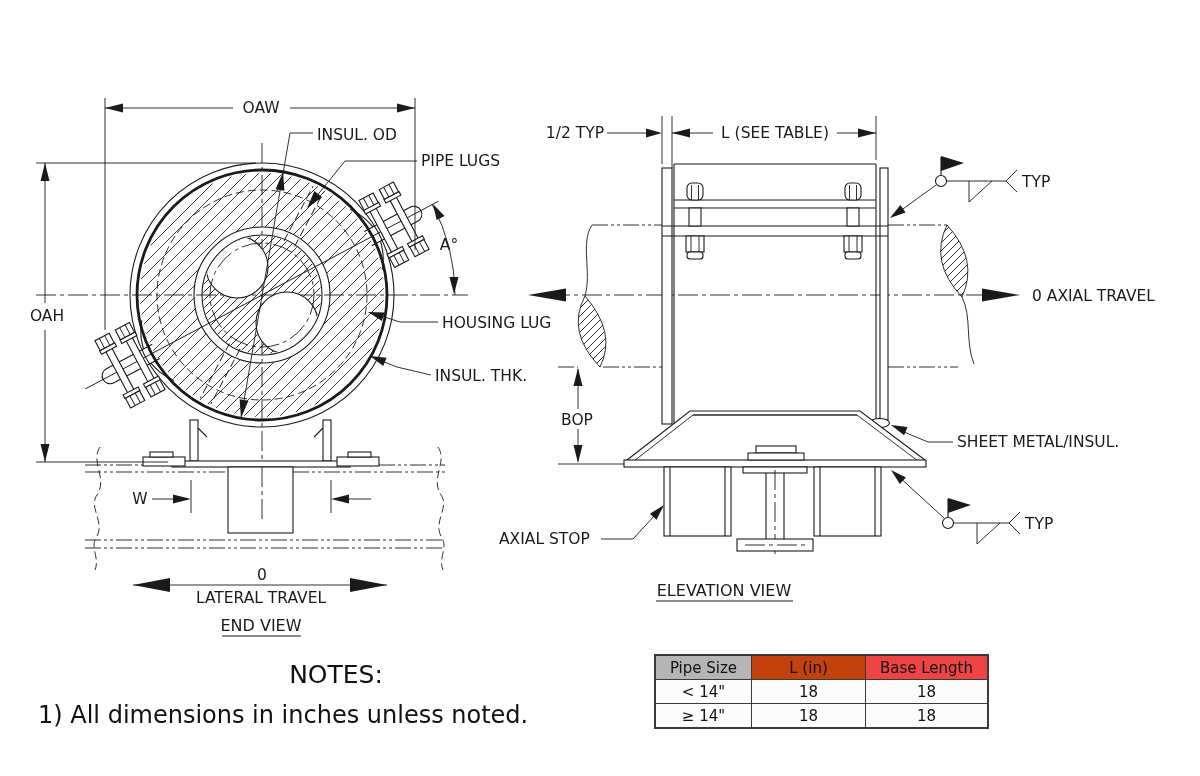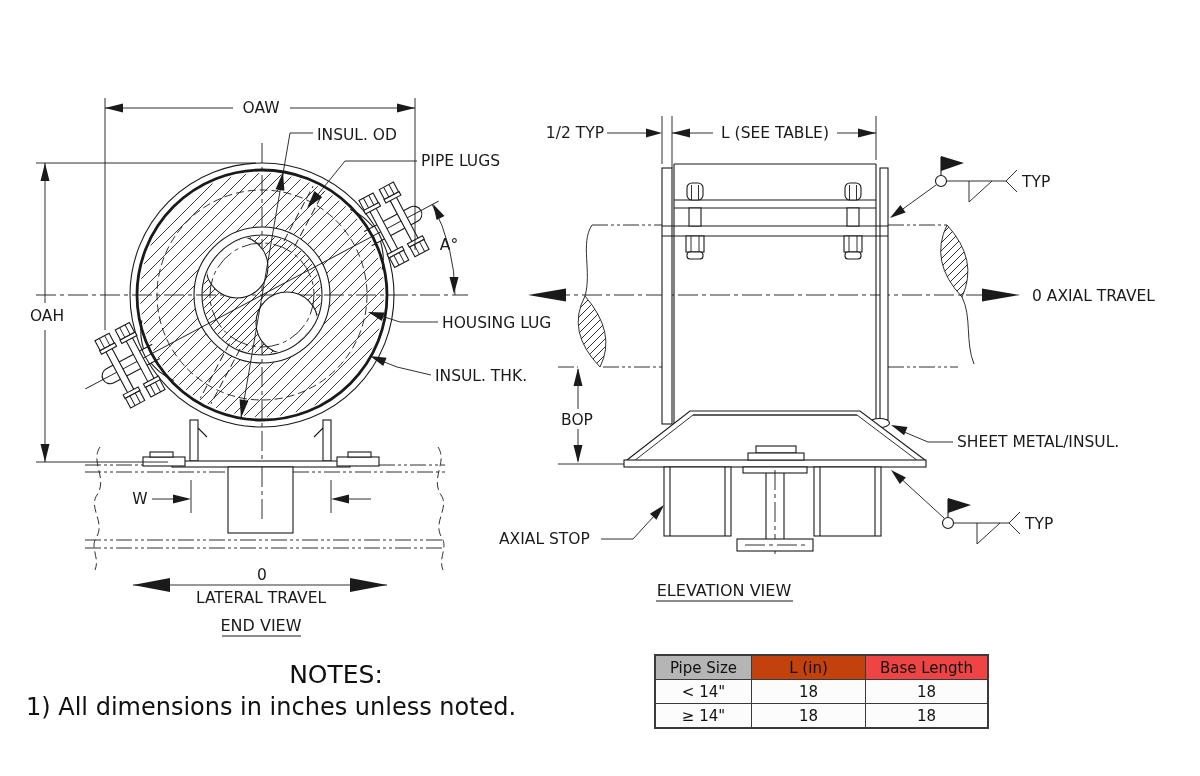--- a/index.html
+++ b/index.html
@@ -12,21 +12,21 @@
   .ln{stroke:#1a1a1a;stroke-width:1.1;fill:none;}
   .thick{stroke:#1a1a1a;stroke-width:2.8;fill:none;}
   .thin{stroke:#1a1a1a;stroke-width:0.9;fill:none;}
   .cl{stroke:#1a1a1a;stroke-width:0.9;fill:none;stroke-dasharray:20,4,4,4;}
   .ph{stroke:#1a1a1a;stroke-width:0.9;fill:none;stroke-dasharray:16,3,3,3,3,3;}
   .hid{stroke:#1a1a1a;stroke-width:0.9;fill:none;stroke-dasharray:8,4;}
   .arr{fill:#1a1a1a;stroke:none;}
   .wfill{fill:#ffffff;}
   #notes{position:absolute;left:26px;top:660px;width:620px;}
   #notes .nh{font:25px "DejaVu Sans",sans-serif;margin:0 0 4px 0;text-align:center;}
-  #notes .ni{font:24px "DejaVu Sans",sans-serif;margin:0;}
+  #notes .ni{font:24px "DejaVu Sans",sans-serif;margin:12px;}
   #size-table{position:absolute;left:615px;top:654px;border-collapse:collapse;
               font:15px "DejaVu Sans",sans-serif;table-layout:fixed;margin-left:39px;}
   #size-table td,#size-table th{border:1.5px solid #3a3a3a;text-align:center;padding:0;height:23px;font-weight:normal;}
   #size-table{border:2.5px solid #3a3a3a;}
   #size-table th.c1{background:#b5b5b5;width:95px;}
   #size-table th.c2{background:#c2410c;width:113px;}
   #size-table th.c3{background:#ef4444;width:121px;}
   #size-table td{background:#fcfcfc;}
 </style>
 </head>

